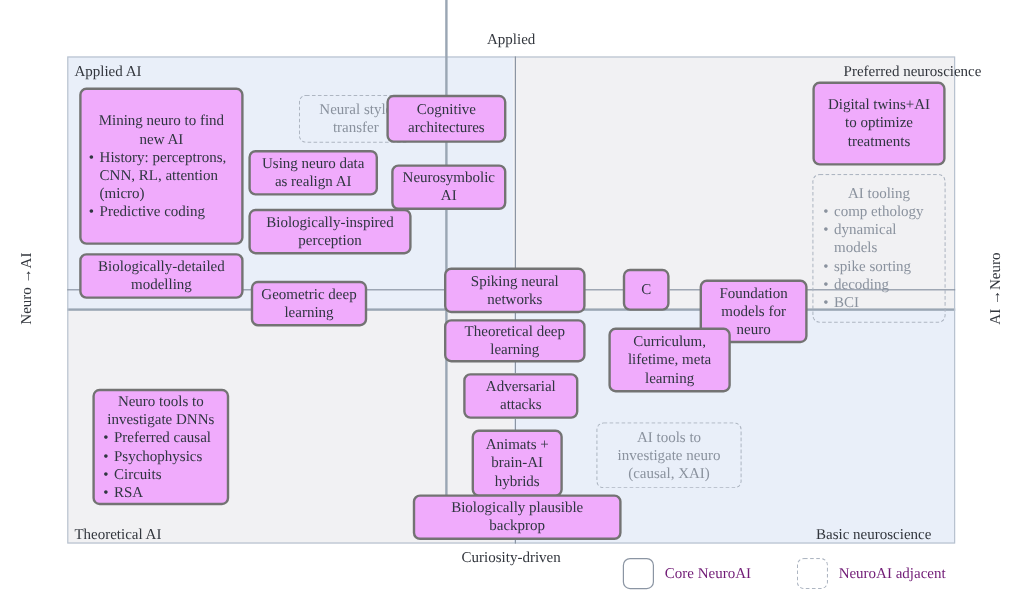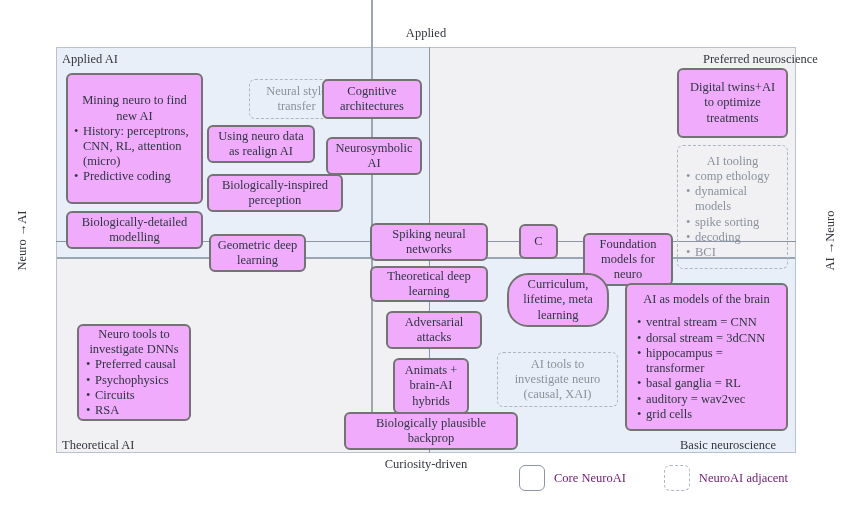--- a/index.html
+++ b/index.html
@@ -180,21 +180,21 @@
   </div>
 
   <div class="node" style="left:583px;top:215px;width:90px;height:53px;margin-top:18px;">
     <span class="title">Foundation models for neuro</span>
   </div>
 
   <div class="node" style="left:370px;top:266px;width:118px;height:36px;">
     <span class="title">Theoretical deep learning</span>
   </div>
 
-  <div class="node" style="left:507px;top:273px;width:102px;height:54px;border-radius:21px;">
+  <div class="node" style="left:507px;top:273px;width:102px;height:54px;">
     <span class="title">Curriculum, lifetime, meta learning</span>
   </div>
 
   <div class="node" style="left:386px;top:311px;width:96px;height:38px;">
     <span class="title">Adversarial attacks</span>
   </div>
 
   <div class="node" style="left:393px;top:358px;width:76px;height:56px;">
     <span class="title">Animats + brain-AI hybrids</span>
   </div>
@@ -210,31 +210,20 @@
   <div class="node" style="left:77px;top:324px;width:114px;height:97px;padding:5px 7px;">
     <span class="title">Neuro tools to investigate DNNs</span>
     <ul>
       <li>Preferred causal</li>
       <li>Psychophysics</li>
       <li>Circuits</li>
       <li>RSA</li>
     </ul>
   </div>
 
-  <div class="node" style="left:625px;top:283px;width:163px;height:148px;padding:7px 10px;">
-    <span class="title" style="margin-bottom:8px;">AI as models of the brain</span>
-    <ul>
-      <li>ventral stream = CNN</li>
-      <li>dorsal stream = 3dCNN</li>
-      <li>hippocampus = transformer</li>
-      <li>basal ganglia = RL</li>
-      <li>auditory = wav2vec</li>
-      <li>grid cells</li>
-    </ul>
-  </div>
 
   <div class="legend">
     <div class="swatch"></div>
     <span>Core NeuroAI</span>
     <div class="lg-gap"></div>
     <div class="swatch dash"></div>
     <span>NeuroAI adjacent</span>
   </div>
 
 </div>

